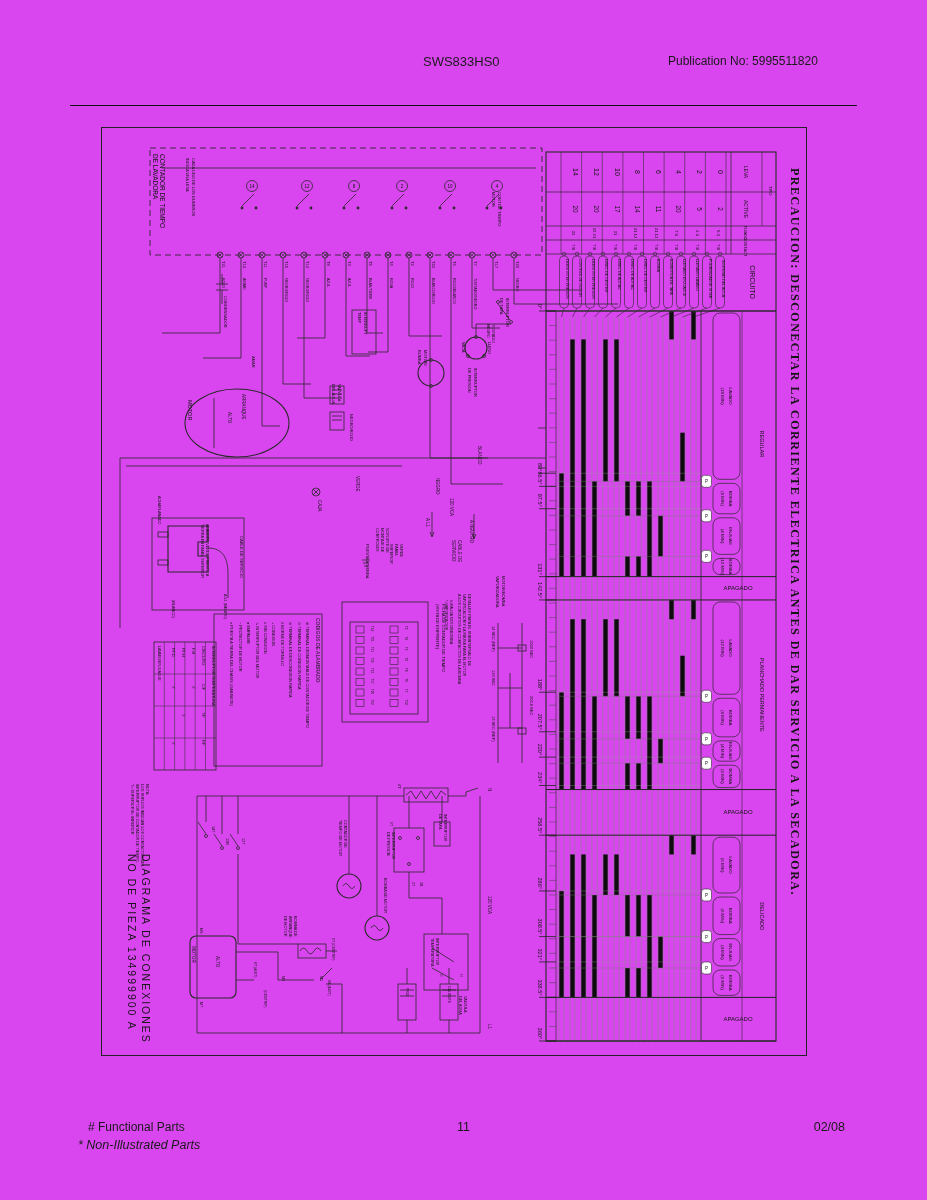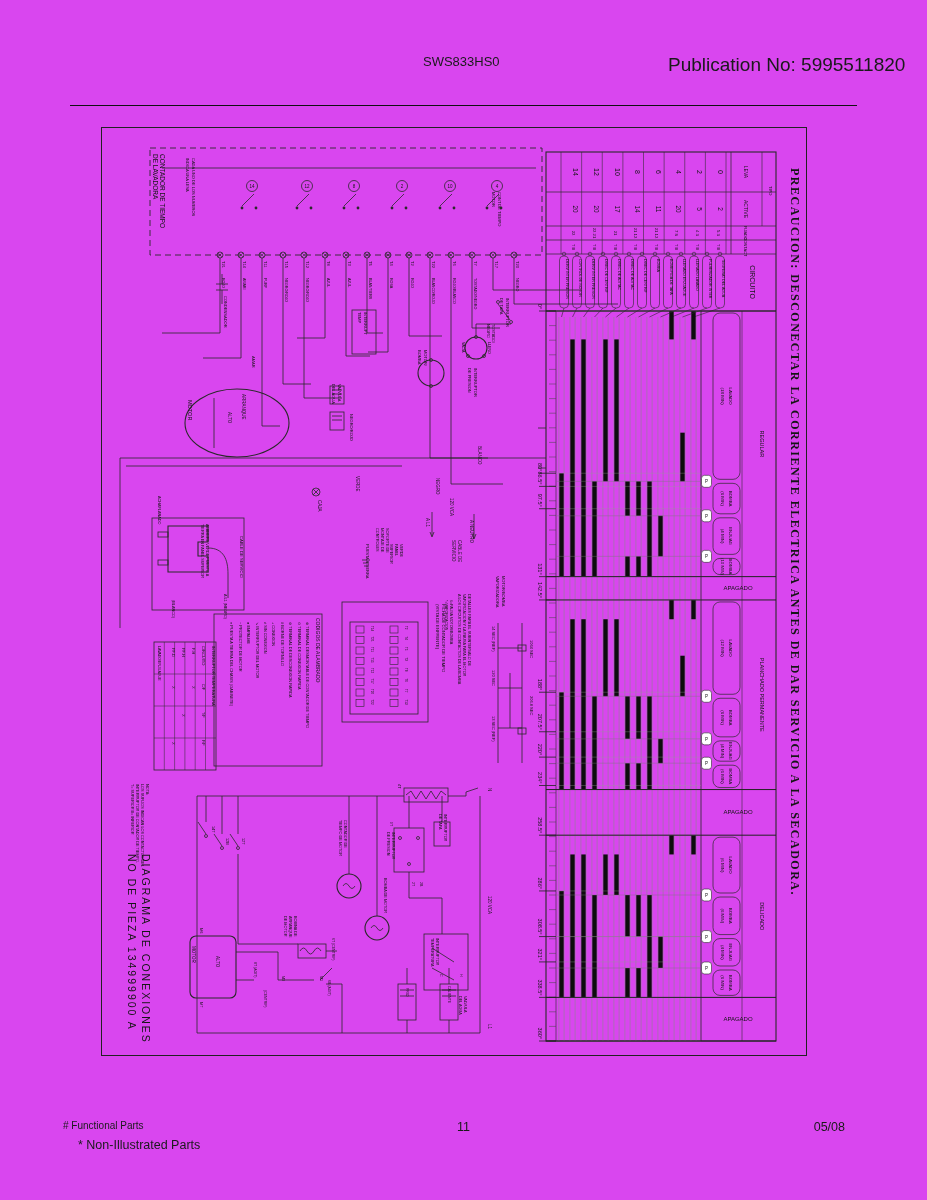--- a/index.html
+++ b/index.html
@@ -1,23 +1,23 @@
 <!DOCTYPE html>
 <html><head>
 <meta charset="utf-8">
 <style>
   html,body{margin:0;padding:0;background:#e8e8e8;}
   .page{position:relative;width:927px;height:1200px;background:#d946ef;font-family:"Liberation Sans",sans-serif;color:#1a1a1a;overflow:hidden;}
   .hdr-model{position:absolute;left:423px;top:54px;font-size:13px;}
-  .hdr-pub{position:absolute;left:668px;top:54px;font-size:19px;}
+  .hdr-pub{position:absolute;left:668px;top:54px;font-size:12px;}
   .pg-title{position:absolute;left:0;top:88px;width:927px;text-align:center;font-size:14px;letter-spacing:.5px;}
   .rule{position:absolute;left:70px;top:105px;width:787px;height:0;border-top:1.5px solid #111;}
   .dbox{position:absolute;left:101px;top:127px;width:704px;height:927px;border:1px solid #222;}
-  .ftr1{position:absolute;left:63px;top:1120px;font-size:10px;}
-  .ftr2{position:absolute;left:78px;top:1138px;font-size:12.5px;}
+  .ftr1{position:absolute;left:88px;top:1120px;font-size:12px;}
+  .ftr2{position:absolute;left:78px;top:1138px;font-size:12.5px;font-style:italic;}
   .ftrpg{position:absolute;left:0;top:1120px;width:927px;text-align:center;font-size:12.5px;}
   .ftrdt{position:absolute;right:82px;top:1120px;font-size:12.5px;}
   svg text{font-family:"Liberation Sans",sans-serif;fill:#151515;}
   svg .serif{font-family:"Liberation Serif",serif;font-weight:bold;}
   .w{stroke:#2a2a2a;stroke-width:.8;fill:none;}
   .w2{stroke:#2a2a2a;stroke-width:1.1;fill:none;}
   .dash{stroke:#2a2a2a;stroke-width:.9;fill:none;stroke-dasharray:6 4;}
 </style>
 </head>
 <body>
@@ -765,14 +765,14 @@
           <line x1="444" y1="869.4027777777778" x2="674" y2="869.4027777777778" stroke="#222" stroke-width="1"></line>
           <text x="636" y="893.2013888888889" font-size="6" text-anchor="middle">APAGADO</text>
           <line x1="444" y1="913" x2="674" y2="913" stroke="#222" stroke-width="1"></line>
         </g>
     </svg>
   </div>
 
   <div class="ftr1"># Functional Parts</div>
   <div class="ftr2">* Non-Illustrated Parts</div>
   <div class="ftrpg">11</div>
-  <div class="ftrdt">05/08</div>
+  <div class="ftrdt">02/08</div>
 </div>
 
 </body></html>

